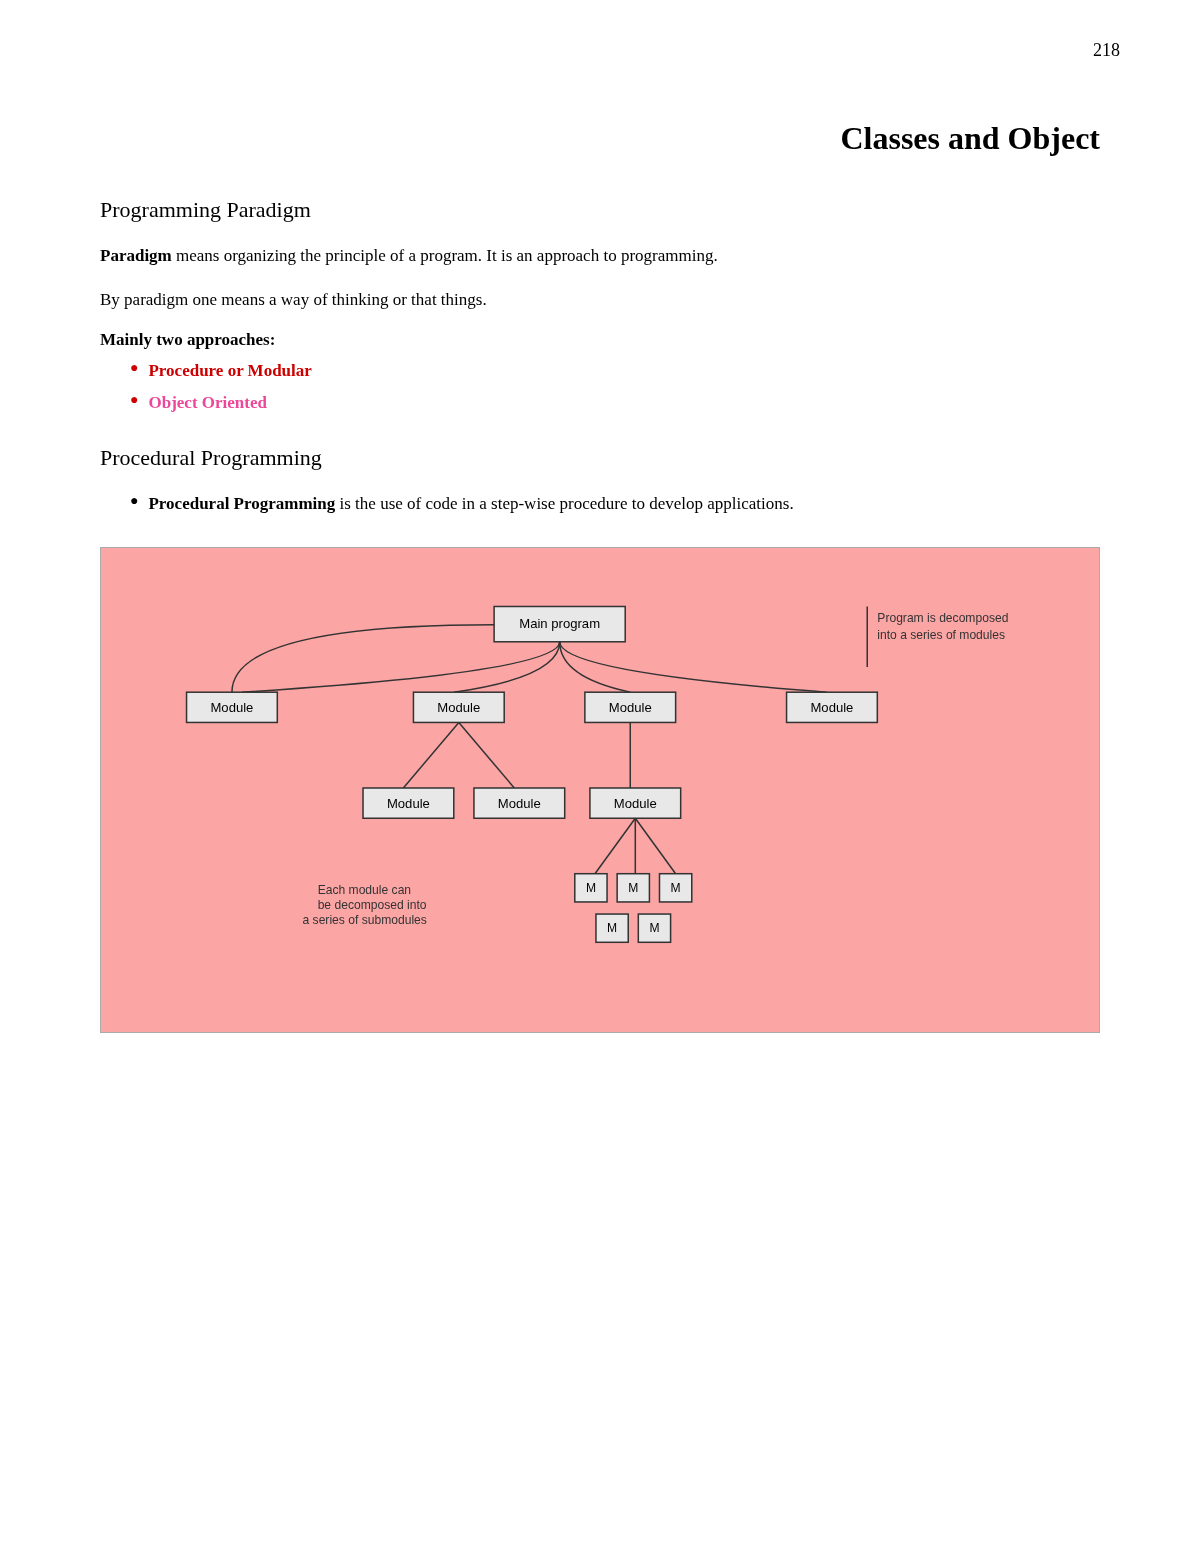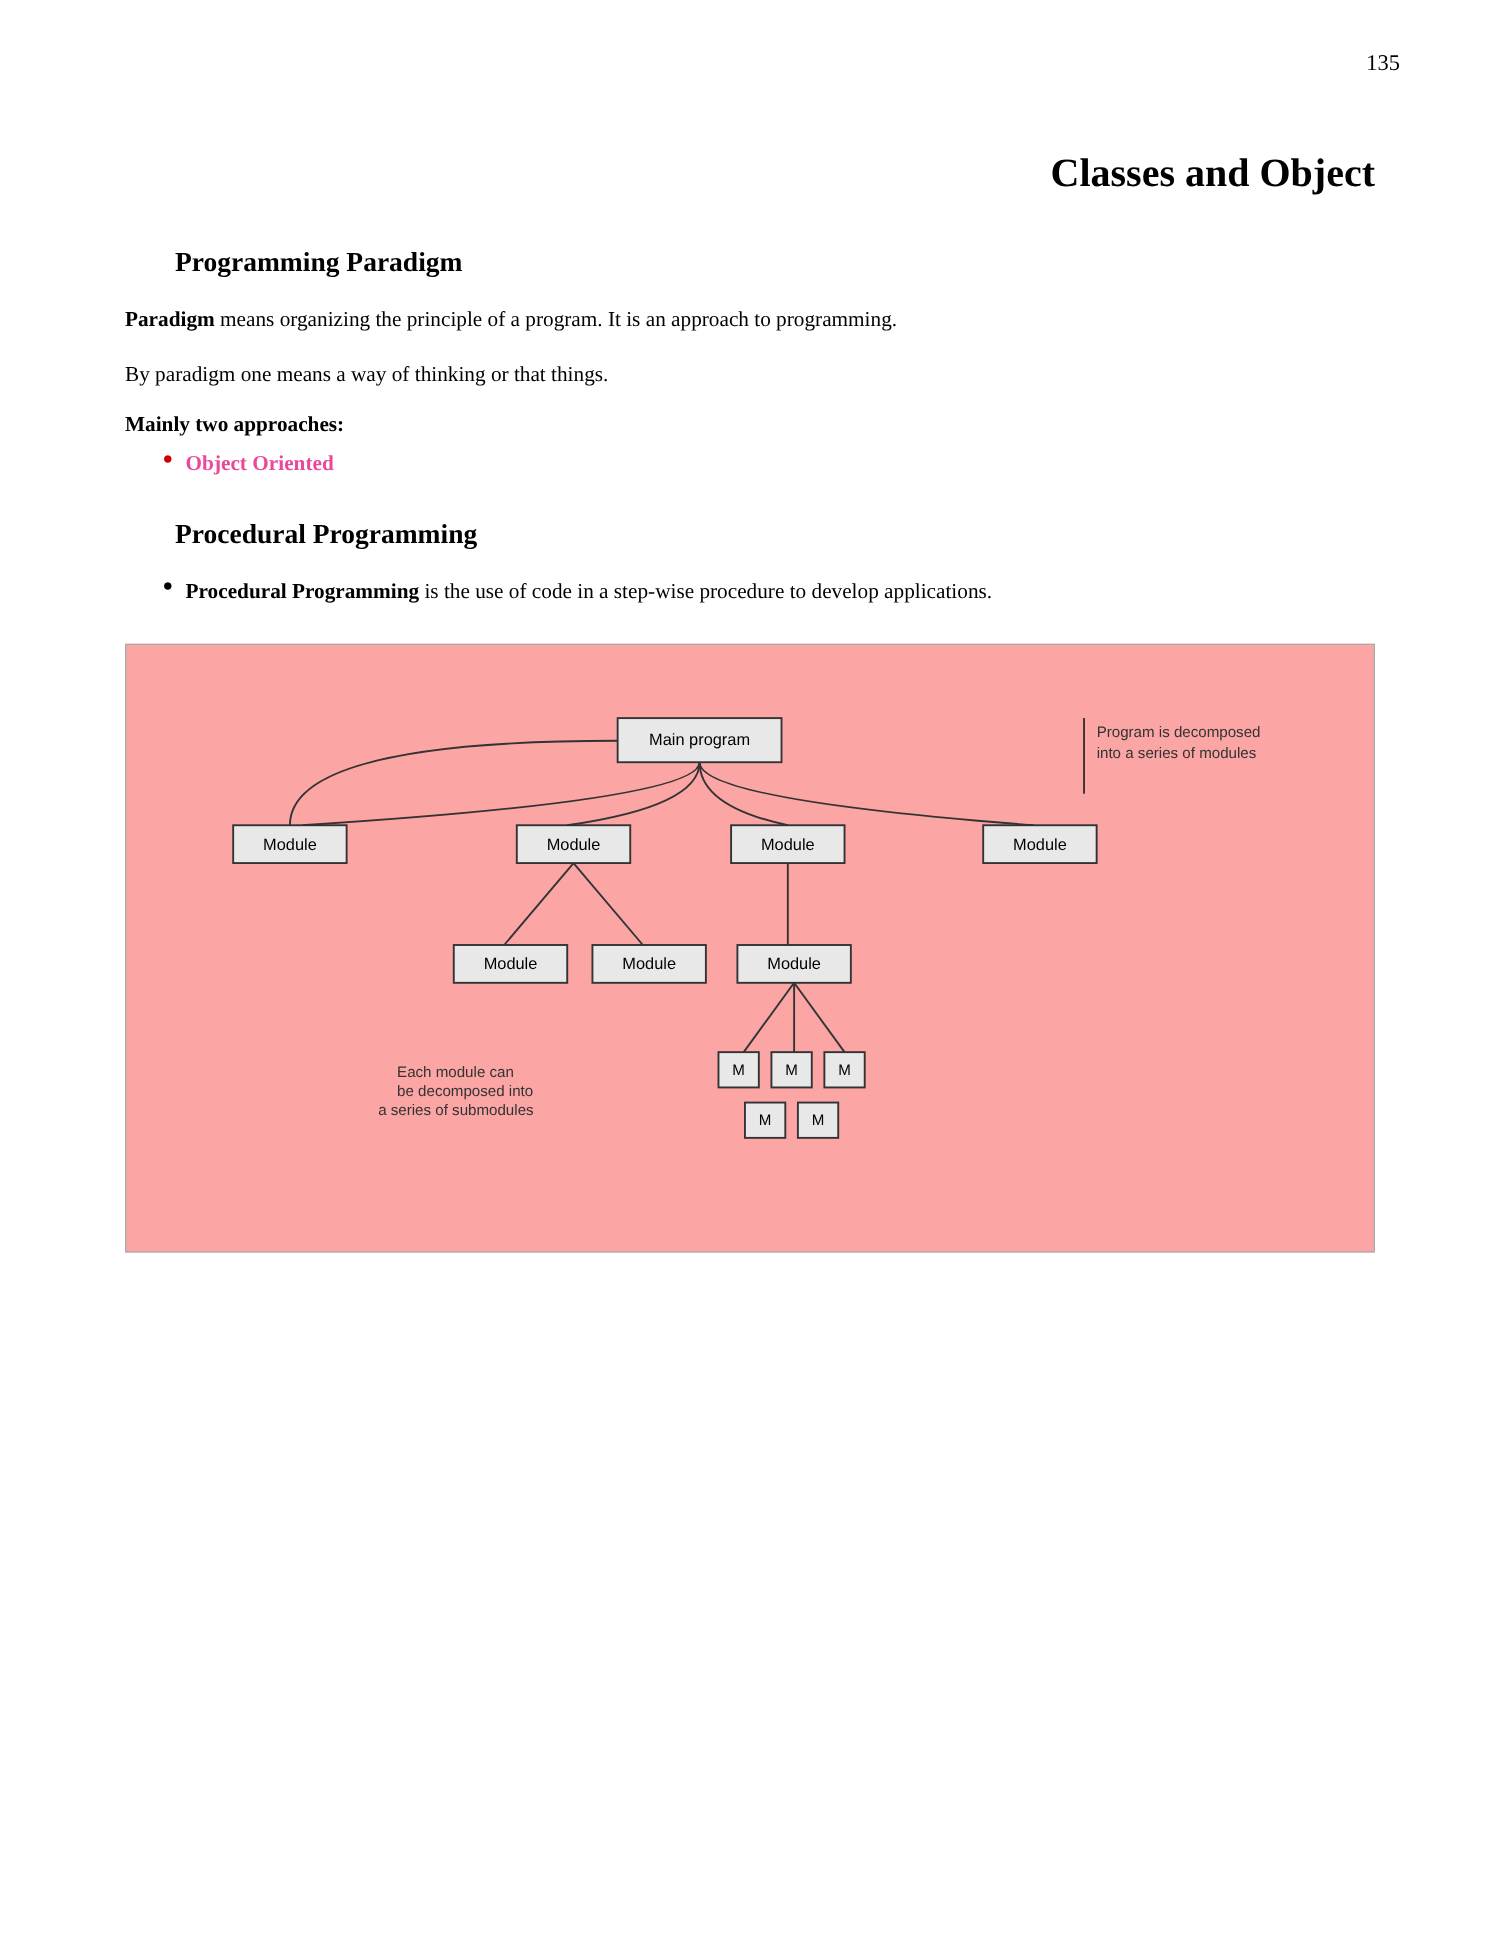--- a/index.html
+++ b/index.html
@@ -36,25 +36,24 @@
       text-align: right;
       font-size: 32px;
       font-weight: 900;
       font-family: 'Times New Roman', Times, serif;
       margin-bottom: 40px;
       margin-top: 60px;
     }
 
     .section-heading {
       font-size: 22px;
-      font-weight: 700;
+      font-weight: 400;
       font-family: 'Times New Roman', Times, serif;
       margin-bottom: 20px;
       margin-top: 10px;
-      margin-left: 40px;
     }
 
     .paragraph {
       font-size: 17px;
       font-family: 'Times New Roman', Times, serif;
       margin-bottom: 18px;
       line-height: 1.5;
     }
 
     .bold-word {
@@ -148,35 +147,38 @@
       stroke: #333;
       stroke-width: 1.5;
       fill: none;
     }
   </style>
 </head>
 <body>
 
 <div class="page">
 
-  <div class="page-number">135</div>
+  <div class="page-number">218</div>
 
   <h1 class="page-title">Classes and Object</h1>
 
   <h2 class="section-heading">Programming Paradigm</h2>
 
   <p class="paragraph">
     <span class="bold-word">Paradigm</span><span> means organizing the principle of a program. It is an approach to programming.</span>
   </p>
 
   <p class="paragraph">By paradigm one means a way of thinking or that things.</p>
 
   <p class="approaches-label">Mainly two approaches:</p>
 
   <ul class="bullet-list">
+    <li class="bullet-red">
+      <span class="bullet-content"><span style="color:#cc0000;font-weight:900;">Procedure or Modular</span></span>
+    </li>
     <li class="bullet-red">
       <span class="bullet-content"><span style="color:#ec4899;font-weight:900;text-align:right;">Object Oriented</span></span>
     </li>
   </ul>
 
   <h2 class="section-heading">Procedural Programming</h2>
 
   <ul class="bullet-list" style="margin-top: 15px;">
     <li class="bullet-black">
       <span class="bullet-content"><span class="bold-word"> Procedural Programming</span> is the use of code in a step-wise procedure to develop applications.</span>

